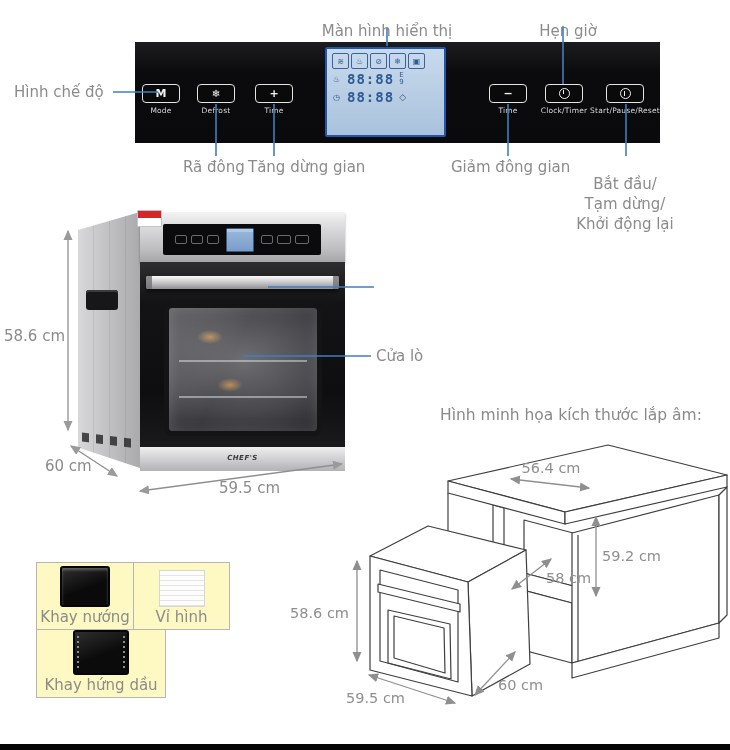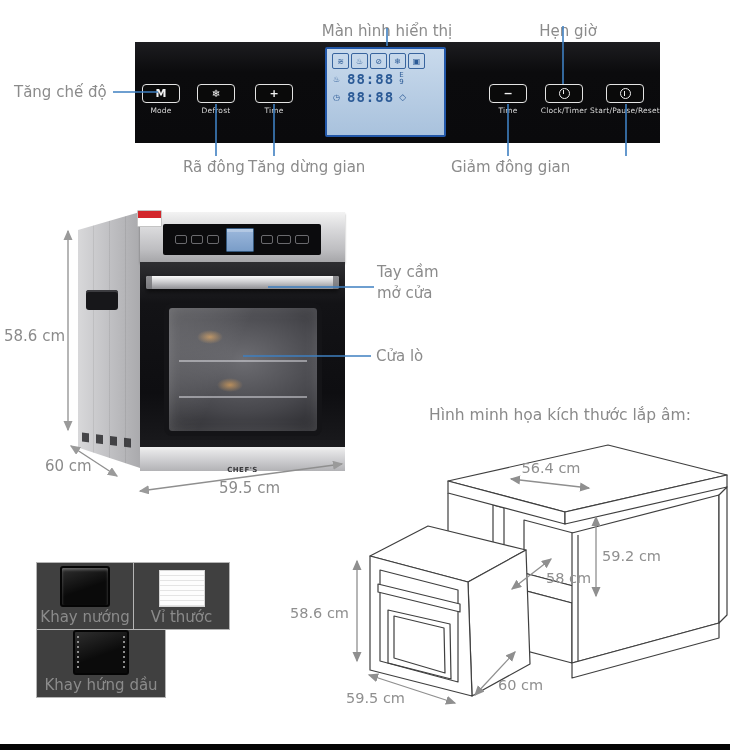--- a/index.html
+++ b/index.html
@@ -68,28 +68,28 @@
      background:radial-gradient(120% 95% at 50% 42%,#6d6d72 0%,#47474c 45%,#26262a 75%,#1b1b1e 100%);
      box-sizing:border-box;box-shadow:inset 0 0 14px rgba(255,255,255,.16);overflow:hidden;}
   .rack{position:absolute;left:10px;right:10px;height:2px;background:rgba(225,225,232,.5);}
   .glow{position:absolute;width:26px;height:14px;border-radius:50%;
      background:radial-gradient(closest-side,rgba(235,170,90,.65),rgba(235,170,90,0));}
   .oven-window::after{content:"";position:absolute;inset:0;
      background:linear-gradient(115deg,rgba(255,255,255,.20) 0%,rgba(255,255,255,0) 42%);}
   .oven-bottomstrip{left:140px;top:447px;width:205px;height:24px;
      background:linear-gradient(180deg,#efefef 0%,#cdcdd0 55%,#b2b2b5 100%);}
   .brand{position:absolute;left:0;right:0;top:7px;text-align:center;
-     font-size:7px;font-weight:bold;color:#3a3a3d;letter-spacing:.5px;margin-top:12px;}
+     font-size:7px;font-weight:bold;font-style:italic;color:#3a3a3d;letter-spacing:.5px;}
 
   
   .heading{position:absolute;font-size:15.5px;color:#8a8a8a;white-space:nowrap;}
   .bottom-bar{position:absolute;left:0;bottom:0;width:730px;height:6px;background:#050505;}
 
   
-  .acc-cell{position:absolute;background:#404040;border:1px solid #b5b5b5;box-sizing:border-box;
+  .acc-cell{position:absolute;background:#fef9c3;border:1px solid #b5b5b5;box-sizing:border-box;
      display:flex;flex-direction:column;align-items:center;justify-content:flex-end;padding-bottom:1px;}
   .acc-label{font-size:15px;color:#8b8b8b;white-space:nowrap;line-height:21px;}
   .tray-black{width:46px;height:37px;border:2px solid #050505;border-radius:3px;
      background:linear-gradient(160deg,#2e2e2e,#0a0a0a 55%);
      box-shadow:inset 0 2px 3px rgba(255,255,255,.28);}
   .rack-grill{width:46px;height:37px;border:1px solid #d6d6d6;box-sizing:border-box;
      background:repeating-linear-gradient(180deg,#fdfdfd 0 4px,#e4e4e4 4px 5px);}
   .tray-drip{width:52px;height:42px;border:2px solid #050505;border-radius:3px;
      background-image:repeating-linear-gradient(180deg,#8d8d8d 0 2px,transparent 2px 5px),
                       repeating-linear-gradient(180deg,#8d8d8d 0 2px,transparent 2px 5px),
@@ -165,24 +165,29 @@
     </div>
     <div class="lcd-row">
       <span class="lcd-left">◷</span>
       <span class="lcd-time">88:88</span>
       <span class="lcd-aux lcd-aux3">◇</span>
     </div>
   </div>
 
   <div class="lbl center" style="left:313px;top:6px;width:148px">Màn hình hiển thị</div>
   <div class="lbl center" style="left:530px;top:6px;width:76px">Hẹn giờ</div>
-  <div class="lbl" style="left:14px;top:83px">Tăng chế độ</div>
+  <div class="lbl" style="left:14px;top:83px">Hình chế độ</div>
   <div class="lbl" style="left:183px;top:158px">Rã đông</div>
   <div class="lbl" style="left:248px;top:158px">Tăng dừng gian</div>
   <div class="lbl" style="left:451px;top:158px">Giảm đông gian</div>
+  <div class="lbl center" style="left:565px;top:158px;width:120px;line-height:20px">
+    <span>Bắt đầu/</span><br>
+    <span>Tạm dừng/</span><br>
+    <span>Khởi động lại</span>
+  </div>
 
   <div class="oven-side abs"></div>
   <div class="oven-latch abs"></div>
   <div class="oven-vents abs"></div>
   <div class="oven-topstrip abs"></div>
   <div class="sticker abs"></div>
   <div class="mini-strip abs">
     <div class="mini-btn"></div>
     <div class="mini-btn"></div>
     <div class="mini-btn"></div>
@@ -196,37 +201,34 @@
   <div class="oven-window abs">
     <div class="glow" style="left:28px;top:22px"></div>
     <div class="glow" style="left:48px;top:70px"></div>
     <div class="rack" style="top:52px"></div>
     <div class="rack" style="top:88px"></div>
   </div>
   <div class="oven-bottomstrip abs">
     <div class="brand">CHEF'S</div>
   </div>
 
-  <div class="lbl" style="left:377px;top:262px;line-height:21px">
-    <span>Tay cầm</span><br><span>mở cửa</span>
-  </div>
   <div class="lbl" style="left:376px;top:347px">Cửa lò</div>
   <div class="lbl" style="left:4px;top:327px">58.6 cm</div>
   <div class="lbl" style="left:45px;top:457px">60 cm</div>
   <div class="lbl" style="left:219px;top:479px">59.5 cm</div>
 
-  <div class="heading" style="left:429px;top:406px">Hình minh họa kích thước lắp âm:</div>
+  <div class="heading" style="left:440px;top:406px">Hình minh họa kích thước lắp âm:</div>
 
   <div class="acc-cell" style="left:36px;top:562px;width:98px;height:68px">
     <div class="tray-black"></div>
     <div class="acc-label">Khay nướng</div>
   </div>
   <div class="acc-cell" style="left:133px;top:562px;width:97px;height:68px">
     <div class="rack-grill"></div>
-    <div class="acc-label">Vỉ thước</div>
+    <div class="acc-label">Vỉ hình</div>
   </div>
   <div class="acc-cell" style="left:36px;top:629px;width:130px;height:69px">
     <div class="tray-drip"></div>
     <div class="acc-label">Khay hứng dầu</div>
   </div>
 
   <svg id="overlay">
     <defs>
       <marker id="ae" markerWidth="9" markerHeight="9" refX="7" refY="3.5" orient="auto">
         <path d="M0,0 L8,3.5 L0,7 Z" fill="#9a9a9a"></path>

